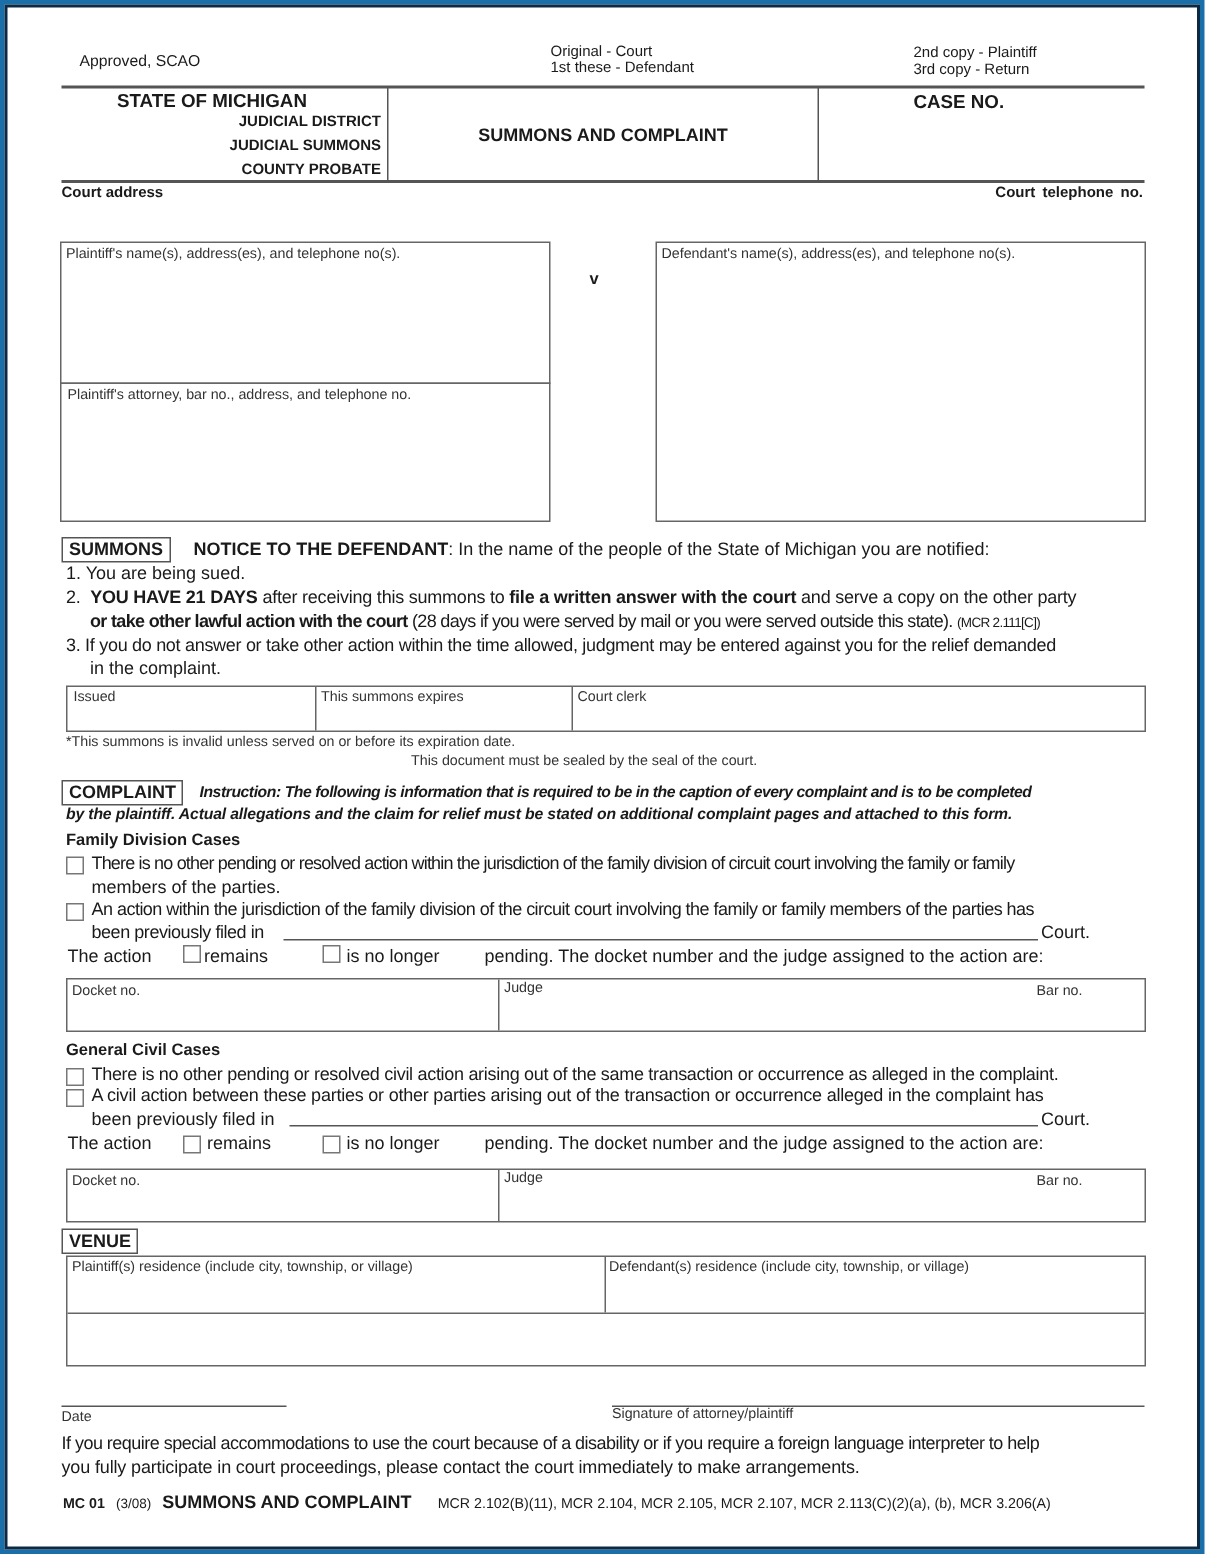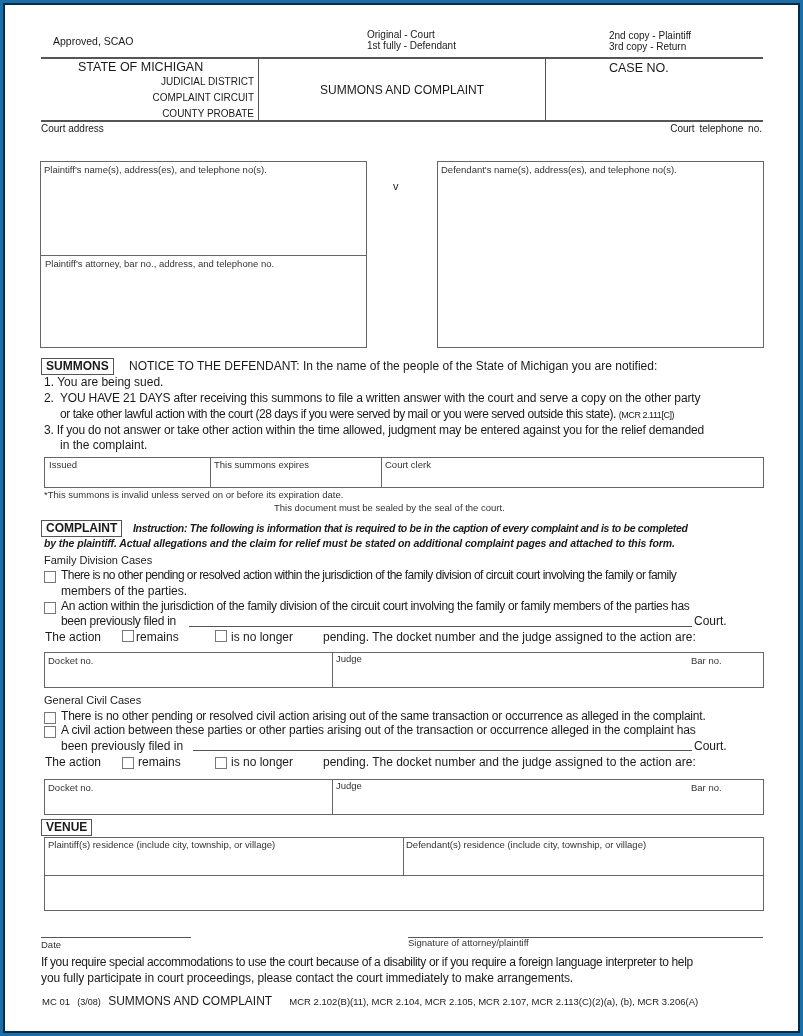--- a/index.html
+++ b/index.html
@@ -4,55 +4,55 @@
 <style>
   html, body { margin:0; padding:0; }
   body { width:803px; height:1036px; background:#1b6fa8; position:relative; overflow:hidden; font-family:"Liberation Sans", sans-serif; color:#1a1a1a; }
   .frame-inner { position:absolute; left:3px; top:3px; right:3px; bottom:3px; border:2px solid #0d2a45; background:#ffffff; }
   .page { position:absolute; left:0; top:0; width:803px; height:1036px; }
   .abs { position:absolute; }
   .hdr-left { left:53px; top:35px; font-size:10.5px; }
   .hdr-mid { left:367px; top:29px; font-size:10px; line-height:11px; }
   .hdr-right { left:609px; top:30px; font-size:10px; line-height:11px; }
   .rule { position:absolute; background:#555; }
-  .bold { font-weight:normal; }
+  .bold { font-weight:bold; }
   .box { position:absolute; border:1px solid #666; box-sizing:border-box; }
   .lbl { position:absolute; font-size:9.5px; color:#333; }
   .tag { position:absolute; border:1px solid #555; font-weight:bold; font-size:12px; padding:0 4px; line-height:15px; background:#fff; }
   .txt { position:absolute; font-size:12px; white-space:nowrap; }
   .cbabs { position:absolute; width:10px; height:10px; border:1px solid #777; background:#fff; }
   .uline { position:absolute; height:1px; background:#555; }
   .italic { font-style:italic; font-weight:bold; }
 </style>
 </head>
 <body>
 
 <div class="frame-inner"></div>
 
 <div class="page">
 
   <div class="abs hdr-left">Approved, SCAO</div>
   <div class="abs hdr-mid">
     <div>Original - Court</div>
-    <div>1st fully - Defendant</div>
+    <div>1st these - Defendant</div>
   </div>
   <div class="abs hdr-right">
     <div>2nd copy - Plaintiff</div>
     <div>3rd copy - Return</div>
   </div>
 
   <div class="rule" style="left:41px; top:57px; width:722px; height:2px;"></div>
   <div class="rule" style="left:41px; top:120px; width:722px; height:2px;"></div>
   <div class="rule" style="left:258px; top:58px; width:1px; height:63px;"></div>
   <div class="rule" style="left:545px; top:58px; width:1px; height:63px;"></div>
 
   <div class="abs bold" style="left:78px; top:60px; font-size:12.5px;">STATE OF MICHIGAN</div>
   <div class="abs bold" style="left:120px; top:74px; width:134px; text-align:right; font-size:10px; line-height:16px;">
     <div>JUDICIAL DISTRICT</div>
-    <div>COMPLAINT CIRCUIT</div>
+    <div>JUDICIAL SUMMONS</div>
     <div>COUNTY PROBATE</div>
   </div>
   <div class="abs bold" style="left:259px; top:83px; width:286px; text-align:center; font-size:12px;">SUMMONS AND COMPLAINT</div>
   <div class="abs bold" style="left:609px; top:61px; font-size:12.5px;">CASE NO.</div>
   <div class="abs" style="left:546px; top:76px; width:216px; height:43px;"></div>
 
   <div class="abs bold" style="left:41px; top:123px; font-size:10px;">Court address</div>
   <div class="abs bold" style="right:41px; top:123px; font-size:10px; word-spacing:2px;">Court telephone no.</div>
 
   <div class="box" style="left:40px; top:161px; width:327px; height:95px;">

